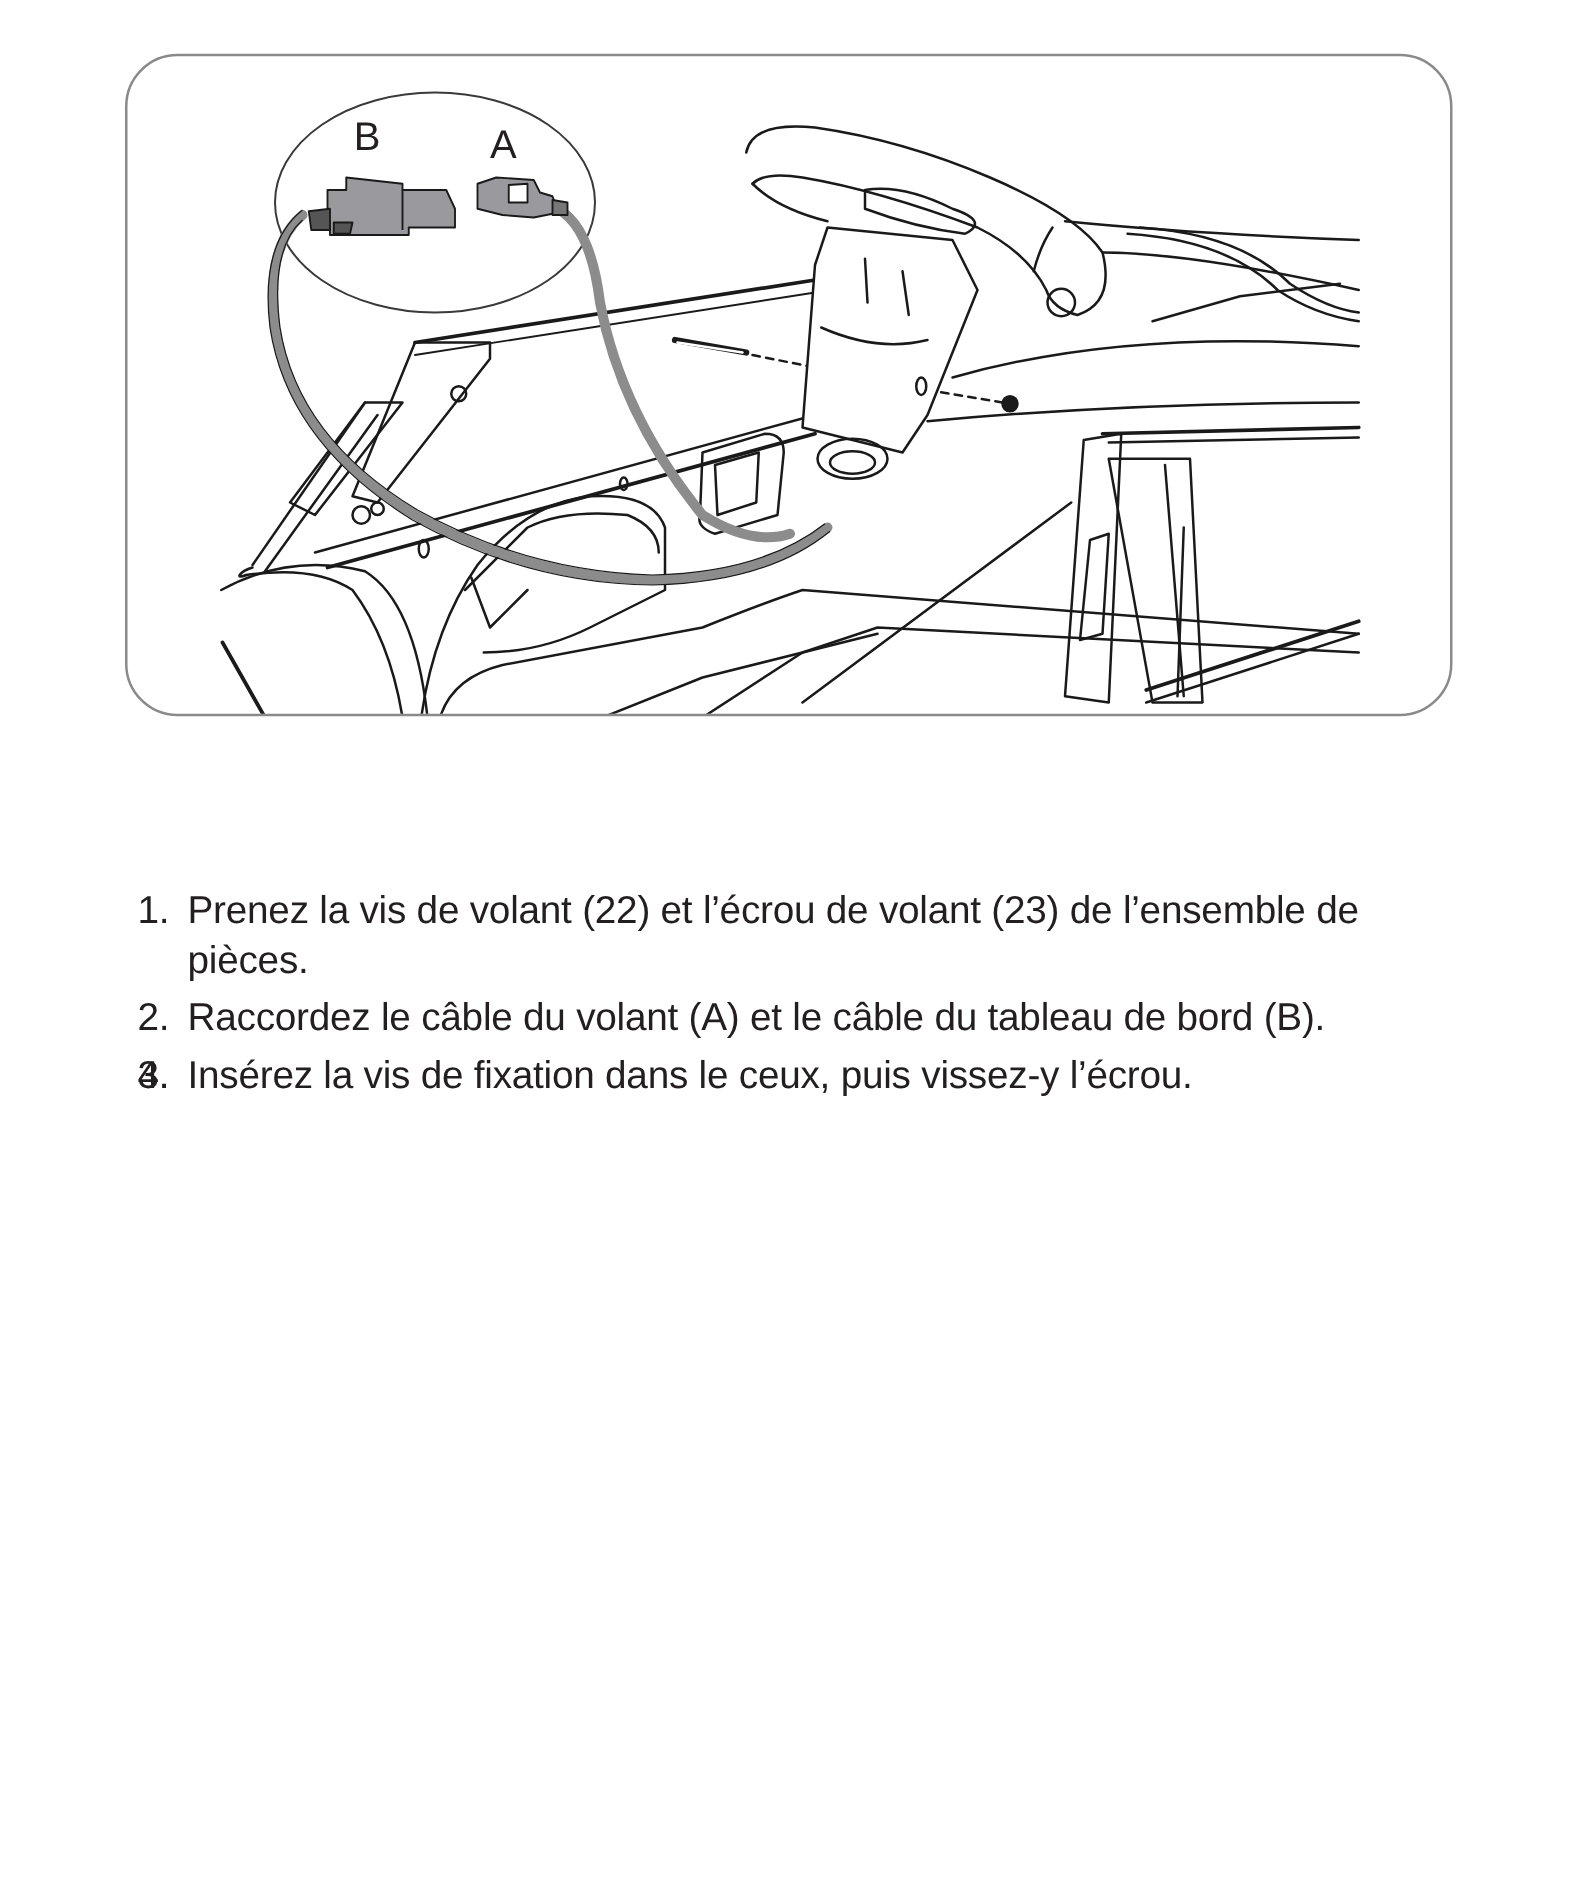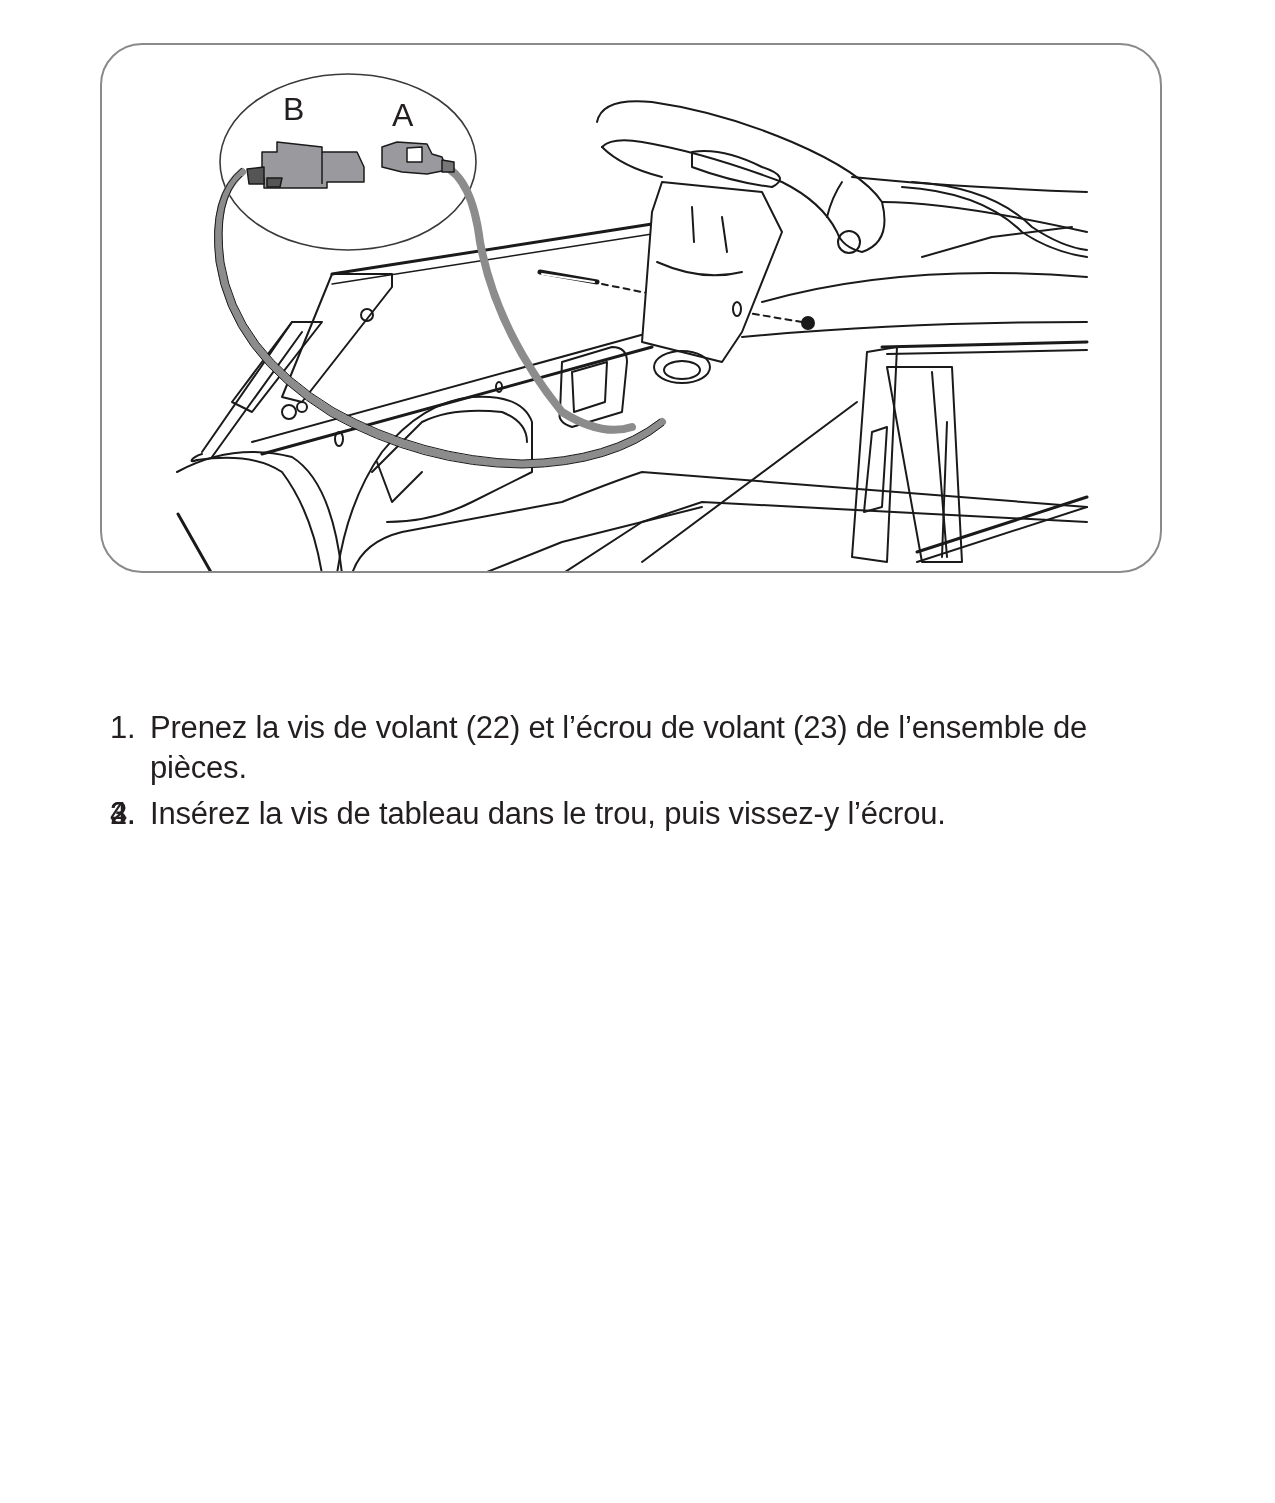--- a/index.html
+++ b/index.html
@@ -121,21 +121,22 @@
   <span class="callout-label" style="left:290px; top:54px;">A</span>
 </div>
 
 <ol class="steps">
   <li>
     <span class="num">1.</span>
     <span>Prenez la vis de volant (22) et l’écrou de volant (23) de l’ensemble de pièces.</span>
   </li>
   <li>
     <span class="num">2.</span>
+    <span>Raccordez le câble du volant (A) et le câble du tableau de bord (B).</span>
   </li>
   <li>
     <span class="num">3.</span>
   </li>
   <li>
     <span class="num">4.</span>
-    <span>Insérez la vis de tableau dans le trou, puis vissez-y l’écrou.</span>
+    <span>Insérez la vis de fixation dans le ceux, puis vissez-y l’écrou.</span>
   </li>
 </ol>
 
 </body></html>

